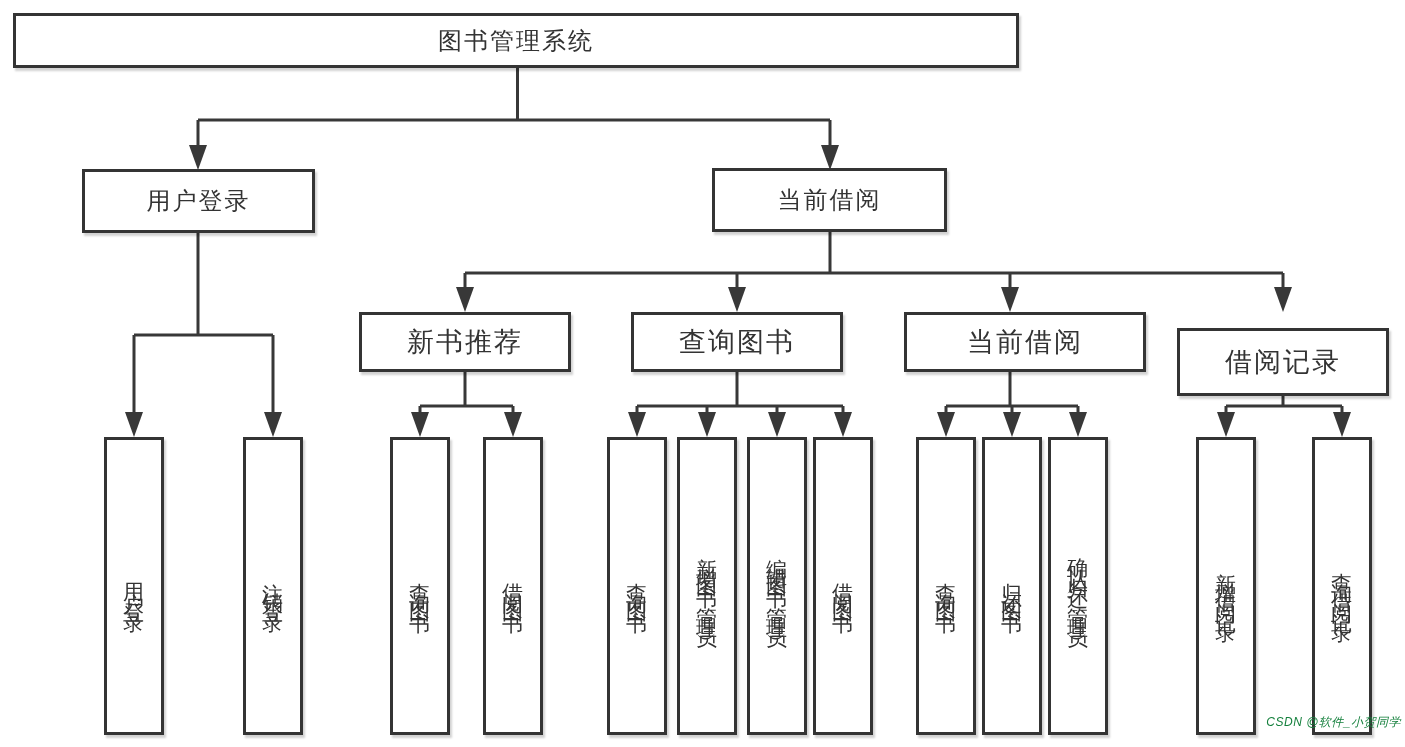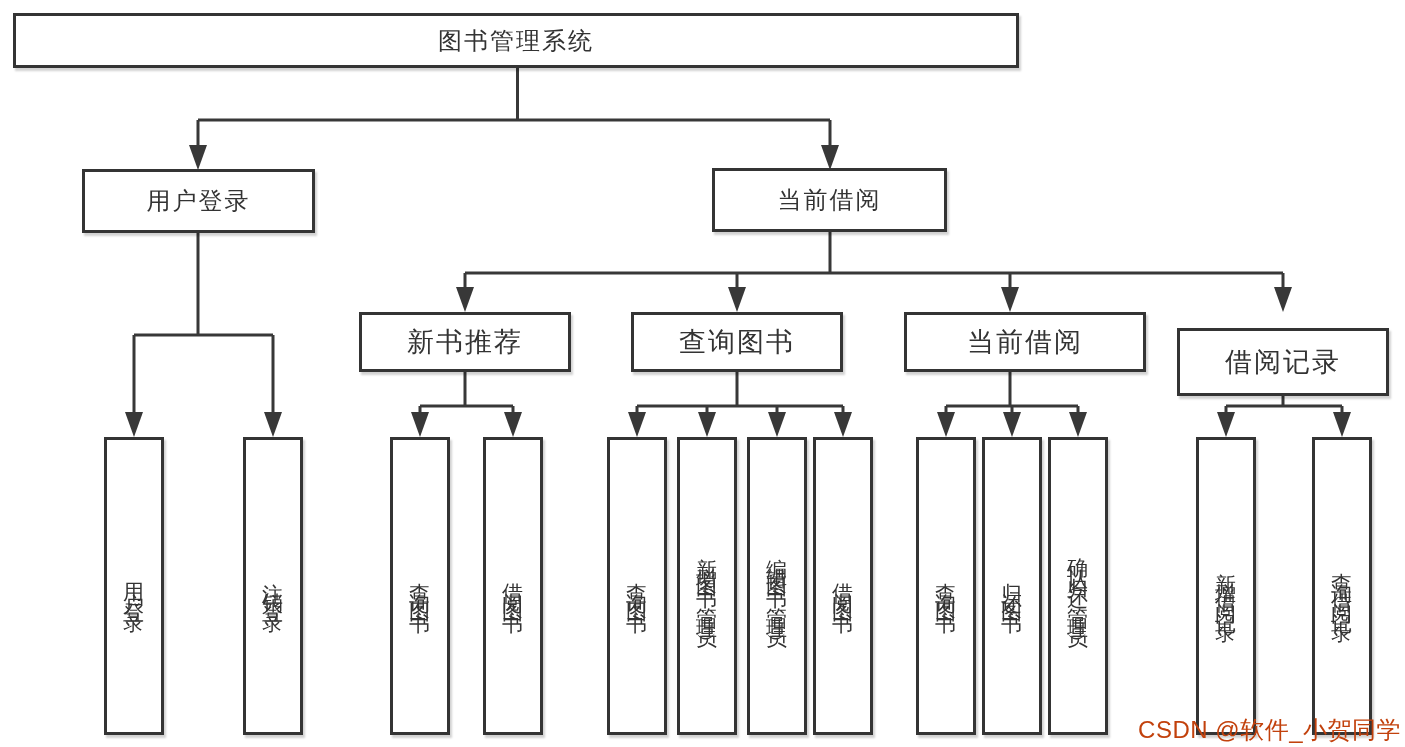--- a/index.html
+++ b/index.html
@@ -77,25 +77,26 @@
   #leaf-bb-borrow      { left: 813px; }
   #leaf-cb-query       { left: 916px; }
   #leaf-cb-return      { left: 982px; }
   #leaf-cb-confirm     { left: 1048px; }
   #leaf-br-add         { left: 1196px; }
   #leaf-br-query       { left: 1312px; }
   #watermark {
     position: absolute;
     right: 4px;
     top: 714px;
-    color: #c2410c;
-    font-size: 24px;
+    color: #15803d;
+    font-size: 12px;
     letter-spacing: 0.5px;
     z-index: 2;
     white-space: nowrap;
+    font-style: italic;
   }
 </style>
 </head>
 <body>
 
 <div id="canvas">
 
   <svg id="connector-layer" viewBox="0 0 1405 747" xmlns="http://www.w3.org/2000/svg">
     <g stroke="#383838" stroke-width="3" fill="none">
       <path d="M517.5 68 V120 M198 120 H830 M198 120 V147 M830 120 V147"></path>

